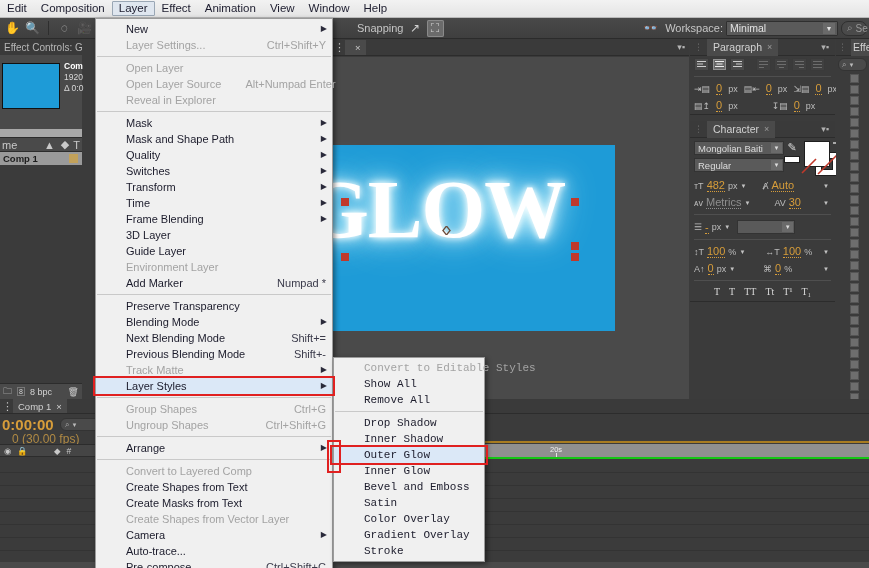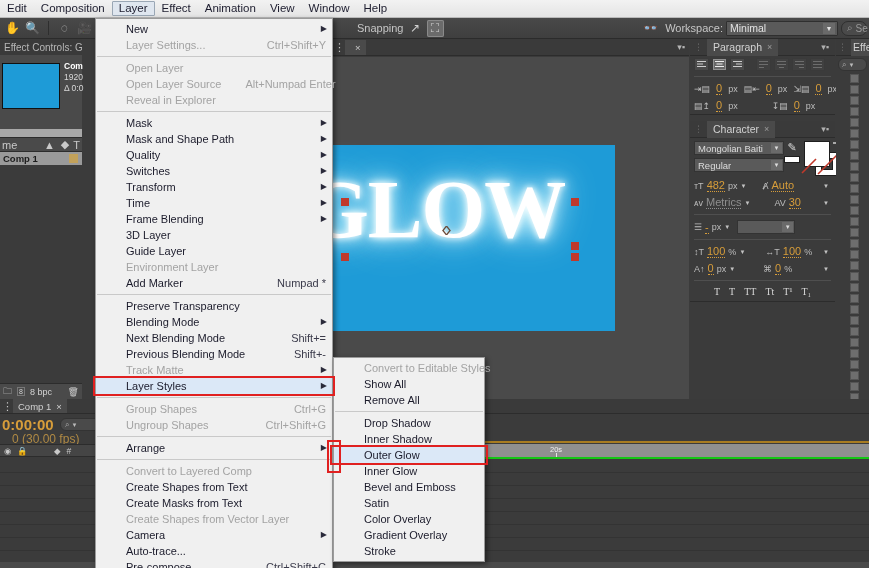--- a/index.html
+++ b/index.html
@@ -198,21 +198,21 @@
   }
   .menu .item .sc { margin-left:auto; padding-left:24px; color:#3a3a4a; }
   .menu .item .arrow { position:absolute; right:5px; font-size:8px; color:#2a2a3a; }
   .menu .item.disabled { color:#a3a3a3; }
   .menu .item.disabled .sc { color:#a3a3a3; }
   .menu .item.hl { background:#dbe8f7; }
   .menu .sep { height:1px; background:#c9c9c9; margin:3px 1px; }
   .redbox { position:absolute; border:2px solid #e02020; pointer-events:none; z-index:60; }
 
   #layerMenu { left:95px; top:18px; width:238px; }
-  #stylesMenu { left:333px; top:357px; width:152px; }
+  #stylesMenu { left:333px; top:357px; width:152px;font-family:Liberation Mono, monospace; }
 </style>
 </head>
 <body>
 
 <div id="app">
 
   <div class="menubar" id="menubar">
       <div class="mi">Edit</div>
       <div class="mi">Composition</div>
       <div class="mi active">Layer</div>

